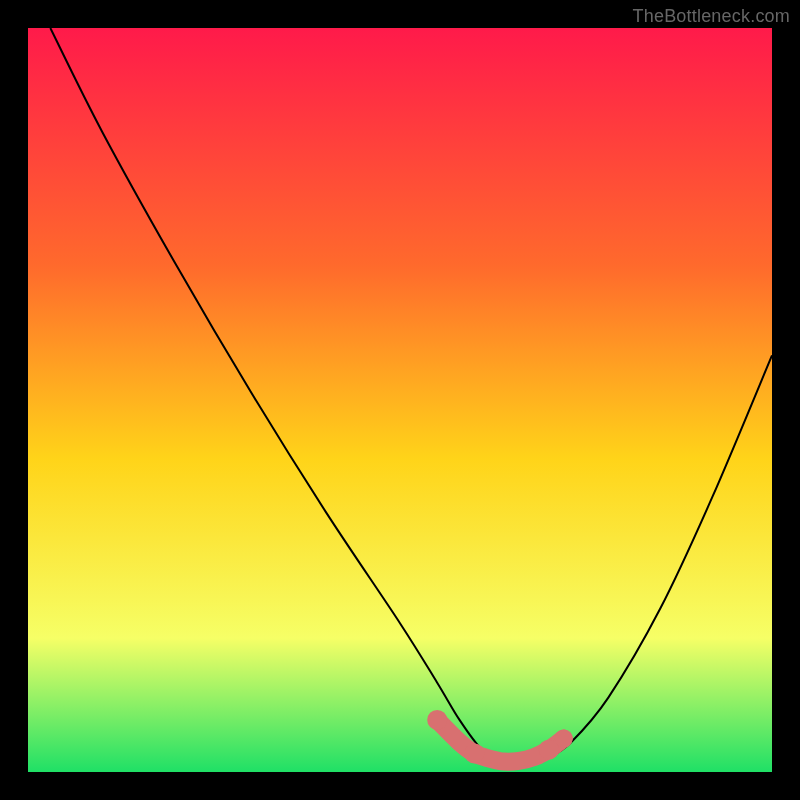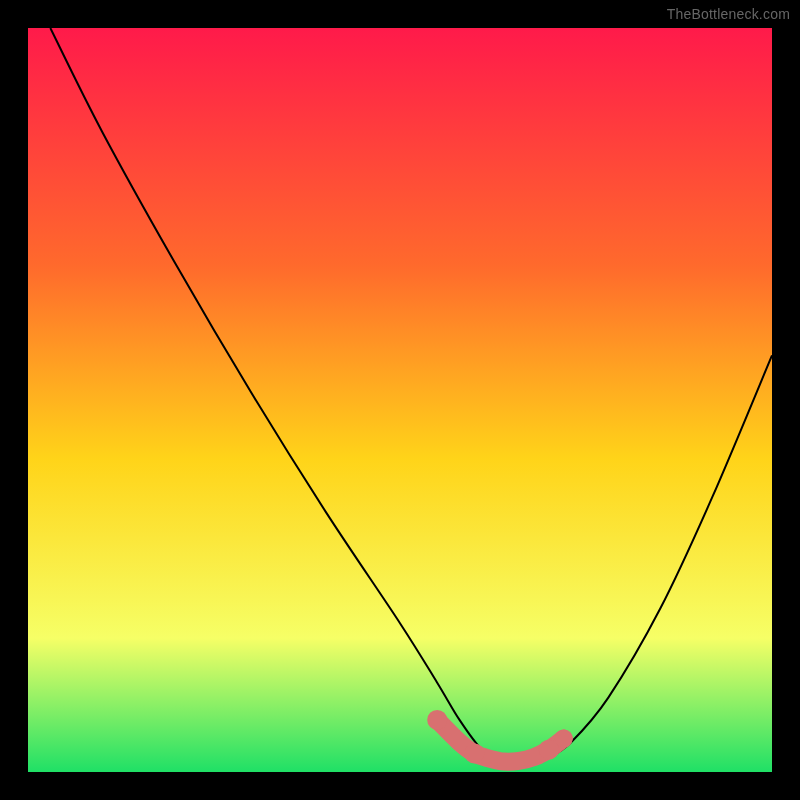--- a/index.html
+++ b/index.html
@@ -15,21 +15,21 @@
     position: relative;
     width: 800px;
     height: 800px;
     background: #000;
   }
   .watermark {
     position: absolute;
     top: 6px;
     right: 10px;
     color: #666;
-    font-size: 14px;
+    font-size: 18px;
     font-weight: 500;
     letter-spacing: 0.2px;
     user-select: none;
   }
   svg {
     display: block;
   }
 </style>
 </head>
 <body>

